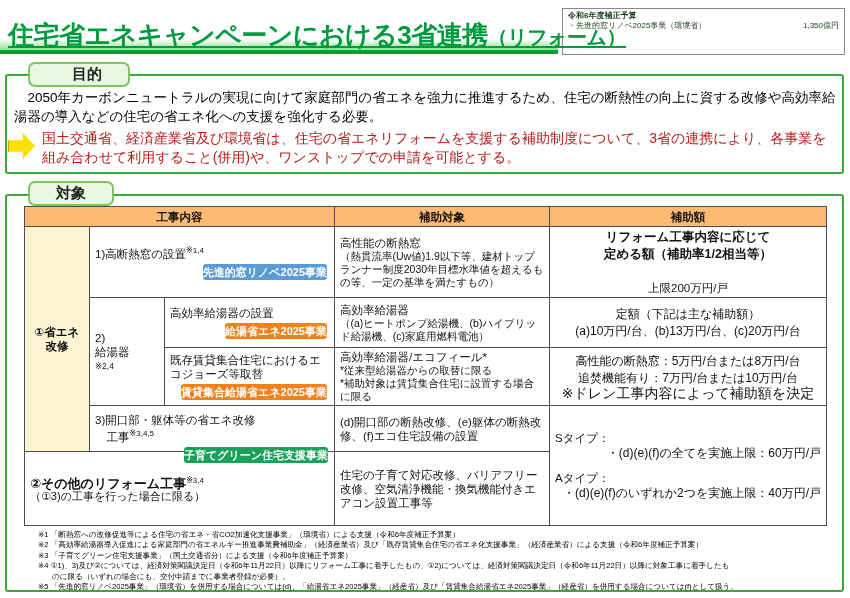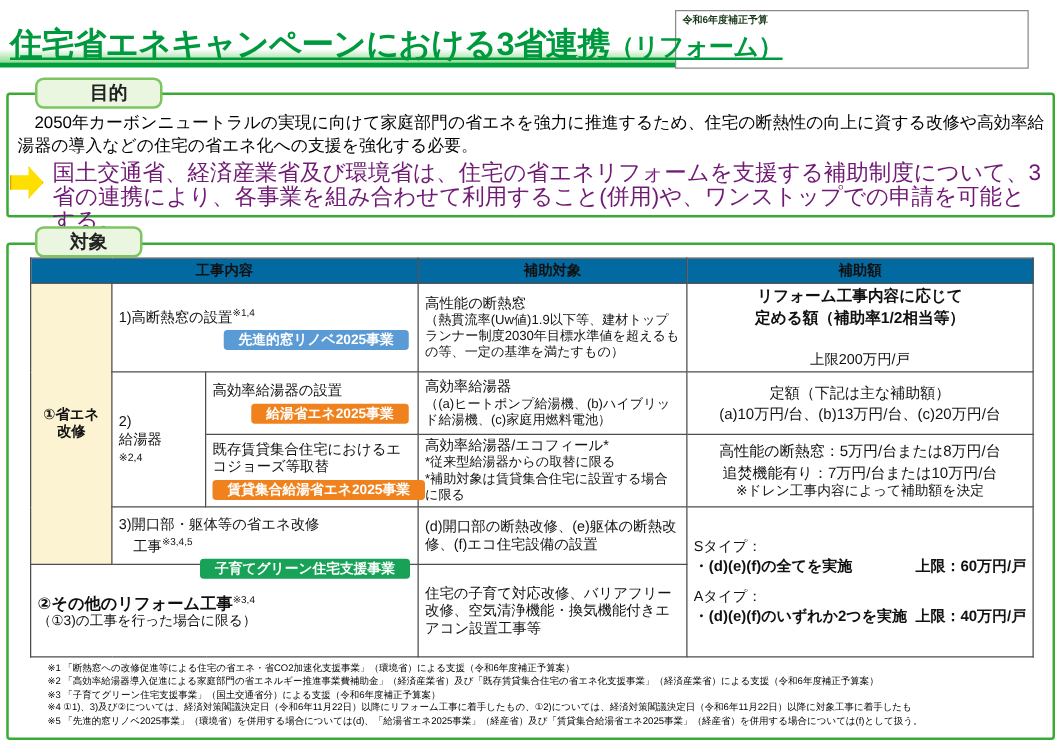--- a/index.html
+++ b/index.html
@@ -8,85 +8,89 @@
     font-family:"Liberation Sans","DejaVu Sans",sans-serif;color:#111;
     overflow:hidden;
   }
   
   .page-title{position:absolute;left:8px;top:18px;color:#009a3e;font-weight:bold;
     font-size:26px;letter-spacing:-0.5px;white-space:nowrap;z-index:2;text-decoration:underline;}
   .page-title .suffix{font-size:20px;}
   .title-bar{position:absolute;left:0;top:40px;width:558px;height:10px;
     background:linear-gradient(to bottom,#f6fcf6,#8fdc8f);
     border-bottom:4px solid #00a03a;}
-  .budget-box{position:absolute;left:540px;top:8px;width:283px;height:47px;
+  .budget-box{position:absolute;left:562px;top:8px;width:283px;height:47px;
     border:1px solid #8a8a8a;background:#fff;padding:2px 5px;box-sizing:border-box;
     font-size:8px;line-height:9.6px;color:#1a3b1a;}
   .budget-box .bb-title{font-weight:bold;}
   .budget-row{display:flex;justify-content:space-between;}
   
   .sec-box{position:absolute;left:5px;width:839px;border:2px solid #3aa935;
     border-radius:3px;background:#fff;box-sizing:border-box;}
   .sec-tab{position:absolute;left:28px;padding:1px 26px;background:#eaf6e0;
     border:2px solid #7cc561;border-radius:7px;font-size:15px;font-weight:bold;
     color:#222;z-index:3;}
   #purpose-box{top:74px;height:100px;}
   #purpose-tab{top:62px;padding-left:42px;}
   #target-box{top:194px;height:398px;}
   #target-tab{top:181px;text-align:center;}
   .purpose-body{position:absolute;left:14px;top:88px;width:822px;
     font-size:13.5px;line-height:19px;color:#000;z-index:2;}
   .arrow-row{position:absolute;left:8px;top:129px;width:832px;display:flex;z-index:2;}
   .yellow-arrow{width:27px;height:26px;flex:0 0 27px;margin-top:4px;
     background:#ffdf00;border:1px solid #d8a500;box-sizing:border-box;
     clip-path:polygon(0 28%,55% 28%,55% 0,100% 50%,55% 100%,55% 72%,0 72%);}
-  .arrow-text{font-size:18px;line-height:19px;margin-left:7px;width:796px;color:#701a75;}
+  .arrow-text{font-size:14px;line-height:19px;margin-left:7px;width:796px;color:#b91c1c;}
   
   table.subsidy{position:absolute;left:24px;top:206px;border-collapse:collapse;
     table-layout:fixed;width:802px;z-index:2;background:#fff;}
   table.subsidy th,table.subsidy td{border:1px solid #4d4d4d;padding:2px 5px;
     vertical-align:middle;box-sizing:border-box;font-size:11.5px;line-height:14px;}
-  th.hdr{background:#0369a1;font-size:13px;font-weight:bold;text-align:center;height:20px;padding:1px;}
+  th.hdr{background:#fdba74;font-size:13px;font-weight:bold;text-align:center;height:20px;padding:1px;}
   td.group{background:#fcf3d2;text-align:center;font-weight:bold;font-size:13px;line-height:17px;padding:2px;}
   td.workcell{vertical-align:middle;position:relative;font-size:13px;line-height:16px;}
   td.subcol{vertical-align:middle;font-size:12px;line-height:15px;padding-left:6px;}
   .note-sup{font-size:8px;vertical-align:super;}
   .badge{display:block;width:fit-content;margin:3px 2px 0 auto;color:#fff;
-    font-weight:bold;font-size:11px;line-height:14px;padding:1px 12px;border-radius:3px;
+    font-weight:bold;font-size:11px;line-height:14px;padding:1px 0;border-radius:3px;
     white-space:nowrap;}
   .badge.blue{background:#5b9bd5;}
   .badge.orange{background:#f0821e;}
   .badge.green{background:#17a257;position:absolute;right:4px;bottom:-12px;z-index:4;}
   td.targetcell{vertical-align:top;font-size:12px;line-height:15px;padding-top:4px;}
   .t-detail{font-size:10.5px;line-height:13px;}
   td.amountcell{text-align:center;}
   .amt-main{font-weight:bold;font-size:12.5px;line-height:17px;}
   .amt-limit{font-size:11.5px;margin-top:18px;}
   .amt-line{font-size:12px;line-height:17px;}
-  .amt-note{font-size:11px;line-height:13px;}
+  .amt-note{font-size:14px;line-height:13px;}
   td.sacell{vertical-align:middle;text-align:left;padding:4px 10px;}
-  .sa-row{display:flex;justify-content:space-between;font-size:12px;line-height:16px;font-weight:bold;}
+  .sa-row{display:flex;justify-content:flex-end;font-size:12px;line-height:16px;}
   .sa-block+.sa-block{margin-top:10px;}
   .row4-title{font-weight:bold;font-size:13px;}
   .row4-sub{font-size:11px;line-height:13px;}
   
   .footnotes{position:absolute;left:38px;top:530px;width:788px;font-size:7.6px;
     line-height:10.4px;color:#000;z-index:2;}
   .fn-cont{padding-left:14px;}
 </style>
 </head>
 <body>
 
 <div class="page-title">
   <span>住宅省エネキャンペーンにおける3省連携</span><span class="suffix">（リフォーム）</span>
 </div>
 <div class="title-bar"></div>
 
 <div class="budget-box">
   <div class="bb-title">令和6年度補正予算</div>
+  <div class="budget-row">
+    <span>・先進的窓リノベ2025事業（環境省）</span>
+    <span>1,350億円</span>
+  </div>
 </div>
 
 <div class="sec-tab" id="purpose-tab">目的</div>
 <div class="sec-box" id="purpose-box"></div>
 <div class="purpose-body">　2050年カーボンニュートラルの実現に向けて家庭部門の省エネを強力に推進するため、住宅の断熱性の向上に資する改修や高効率給湯器の導入などの住宅の省エネ化への支援を強化する必要。</div>
 <div class="arrow-row">
   <div class="yellow-arrow"></div>
   <div class="arrow-text">国土交通省、経済産業省及び環境省は、住宅の省エネリフォームを支援する補助制度について、3省の連携により、各事業を組み合わせて利用すること(併用)や、ワンストップでの申請を可能とする。</div>
 </div>
 
@@ -199,14 +203,15 @@
     </td>
   </tr>
 </tbody>
   </table>
 
 <div class="footnotes">
   <div>※1 「断熱窓への改修促進等による住宅の省エネ・省CO2加速化支援事業」（環境省）による支援（令和6年度補正予算案）</div>
   <div>※2 「高効率給湯器導入促進による家庭部門の省エネルギー推進事業費補助金」（経済産業省）及び「既存賃貸集合住宅の省エネ化支援事業」（経済産業省）による支援（令和6年度補正予算案）</div>
   <div>※3 「子育てグリーン住宅支援事業」（国土交通省分）による支援（令和6年度補正予算案）</div>
   <div>※4 ①1)、3)及び②については、経済対策閣議決定日（令和6年11月22日）以降にリフォーム工事に着手したもの、①2)については、経済対策閣議決定日（令和6年11月22日）以降に対象工事に着手したも</div>
+  <div class="fn-cont">のに限る（いずれの場合にも、交付申請までに事業者登録が必要）。</div>
   <div>※5 「先進的窓リノベ2025事業」（環境省）を併用する場合については(d)、「給湯省エネ2025事業」（経産省）及び「賃貸集合給湯省エネ2025事業」（経産省）を併用する場合については(f)として扱う。</div>
 </div>
 
 </body></html>

